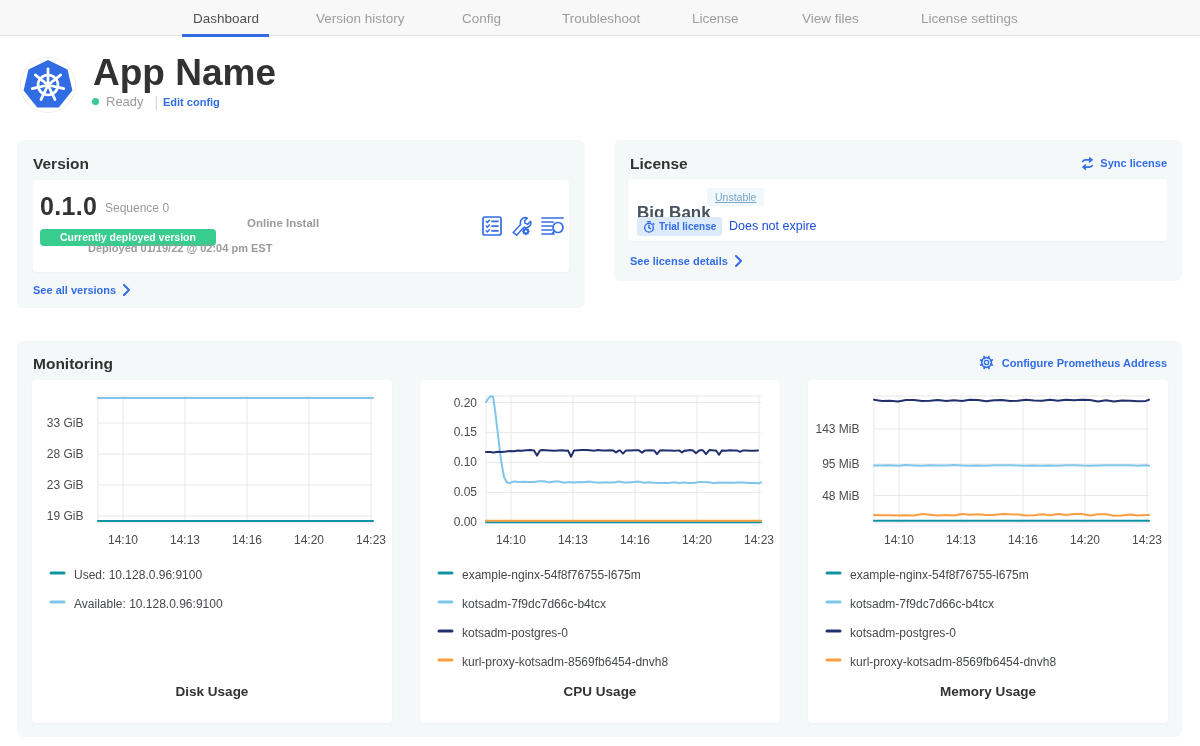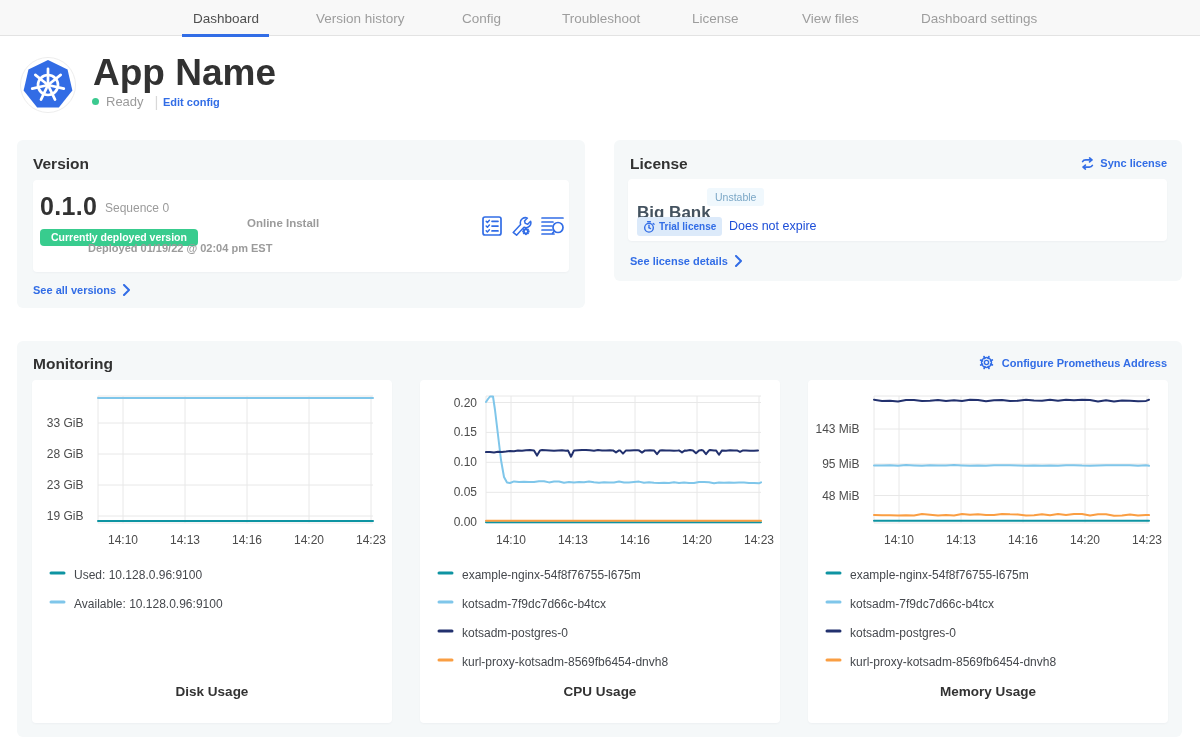--- a/index.html
+++ b/index.html
@@ -19,42 +19,42 @@
 .lcard { left:614px; top:140px; width:568px; height:141px; }
 .mcard { left:17px; top:341px; width:1165px; height:396px; }
 .cardtitle { position:absolute; left:16px; top:16px; font-size:15.5px; line-height:16px; font-weight:bold; color:#323232; }
 .cardlinks { position:absolute; right:15px; top:15px; display:flex; align-items:center; }
 .cardlinks a { font-size:11px; }
 .innercard { position:absolute; background:#fff; border-radius:4px; box-shadow:0 1px 2px rgba(50,60,70,0.04); }
 .vinner { left:16px; top:40px; width:536px; height:92px; }
 .linner { left:14px; top:39px; width:539px; height:62px; }
 .vnum { position:absolute; left:7px; top:16px; font-size:25px; line-height:20px; font-weight:bold; color:#323232; letter-spacing:0.3px; }
 .vseq { position:absolute; left:72px; top:21px; font-size:12px; color:#9b9b9b; }
-.vbadge { position:absolute; left:7px; top:49px; height:17px; padding:0 11px; background:#38cc8e; border-radius:4px; color:#fff; font-size:10.5px; font-weight:bold; line-height:17px; }
+.vbadge { position:absolute; left:7px; top:49px; height:17px; padding:0 20px; background:#38cc8e; border-radius:4px; color:#fff; font-size:10.5px; font-weight:bold; line-height:17px; }
 .vdeployed { position:absolute; left:7px; top:62px; font-size:11px; font-weight:bold; color:#9b9b9b;padding-left:48px; }
 .vonline { position:absolute; left:214px; top:37px; font-size:11.5px; font-weight:bold; color:#9b9b9b; }
 .vicons { position:absolute; right:5px; top:36px; display:flex; align-items:center; gap:9px; }
 .seeall { position:absolute; left:16px; top:144px; }
 .bigbank { position:absolute; left:9px; top:24px; font-size:17px; font-weight:bold; color:#44525f; }
-.unstable { position:absolute; left:79px; top:9px; height:18px; line-height:18px; padding:0 8px; background:#f0f8fd; border-radius:3px; color:#7ba7c6; font-size:10.5px; }
+.unstable { position:absolute; left:79px; top:9px; height:18px; line-height:18px; padding:0 8px; background:#f0f8fd; border-radius:3px; color:#7ba7c6; font-size:10.5px;text-decoration:underline; }
 .trial { position:absolute; left:9px; top:38px; height:19px; padding:0 6px; background:#dceafa; border-radius:3px; color:#326de6; font-size:10px; font-weight:bold; display:flex; align-items:center; }
 .noexpire { position:absolute; left:101px; top:40px; font-size:12.5px; color:#1d4ed8; }
 .seelic { position:absolute; left:16px; top:115px; }
 .chartcard { position:absolute; top:39px; width:360px; height:343px; background:#fff; border-radius:4px; box-shadow:0 1px 2px rgba(50,60,70,0.04); }
 </style>
 </head>
 <body>
 <div class="nav">
   <span class="tab active" style="left:193px">Dashboard</span>
   <span class="tab" style="left:316px">Version history</span>
   <span class="tab" style="left:462px">Config</span>
   <span class="tab" style="left:562px">Troubleshoot</span>
   <span class="tab" style="left:692px">License</span>
   <span class="tab" style="left:802px">View files</span>
-  <span class="tab" style="left:921px">Dashboard settings</span>
+  <span class="tab" style="left:921px">License settings</span>
   <div class="underline"></div>
 </div>
 
 <div class="logo"><svg width="56" height="56" viewBox="0 0 56 56">
 <circle cx="28" cy="28" r="27.5" fill="#fff" stroke="#ededed" stroke-width="1"></circle>
 <polygon points="28.00,3.00 47.55,12.41 52.37,33.56 38.85,50.52 17.15,50.52 3.63,33.56 8.45,12.41" fill="#326ce5"></polygon>
 <circle cx="28" cy="28" r="10" fill="#326ce5" stroke="#fff" stroke-width="2.7"></circle>
 <line x1="28.00" y1="24.80" x2="28.00" y2="11.80" stroke="#fff" stroke-width="2.7" stroke-linecap="round"></line>
       <line x1="30.50" y1="26.00" x2="40.67" y2="17.90" stroke="#fff" stroke-width="2.7" stroke-linecap="round"></line>
       <line x1="31.12" y1="28.71" x2="43.79" y2="31.60" stroke="#fff" stroke-width="2.7" stroke-linecap="round"></line>

